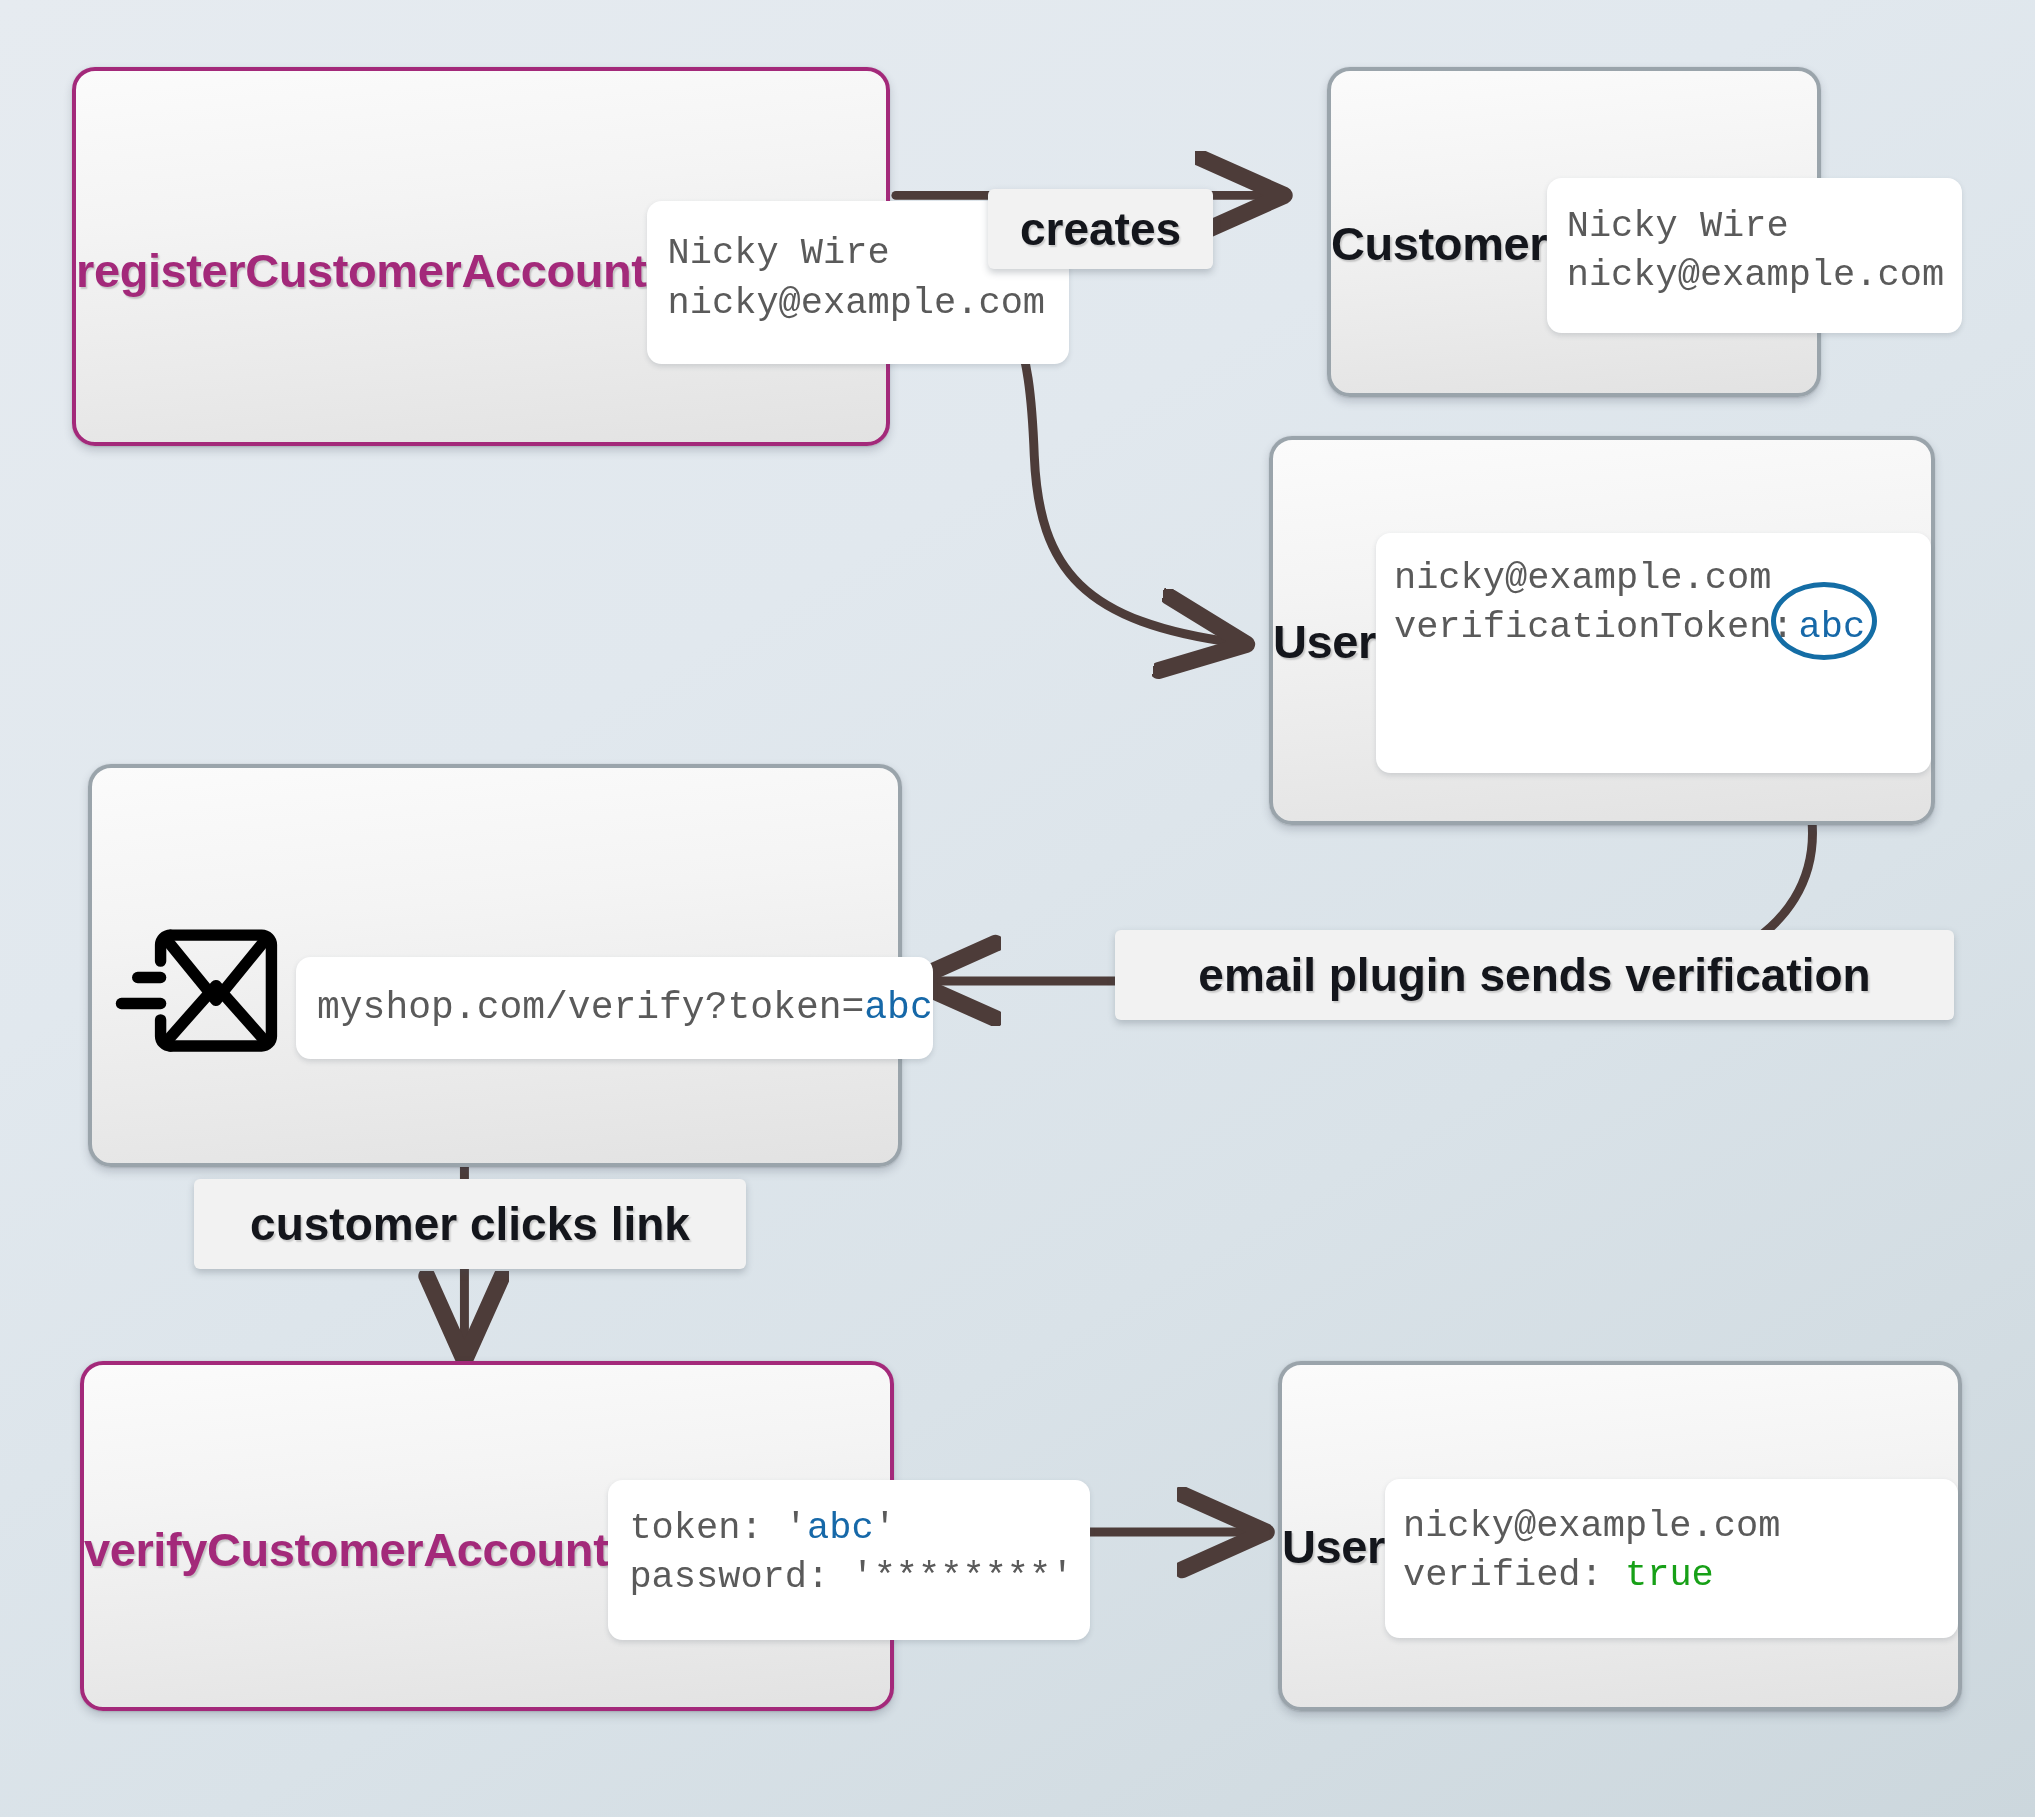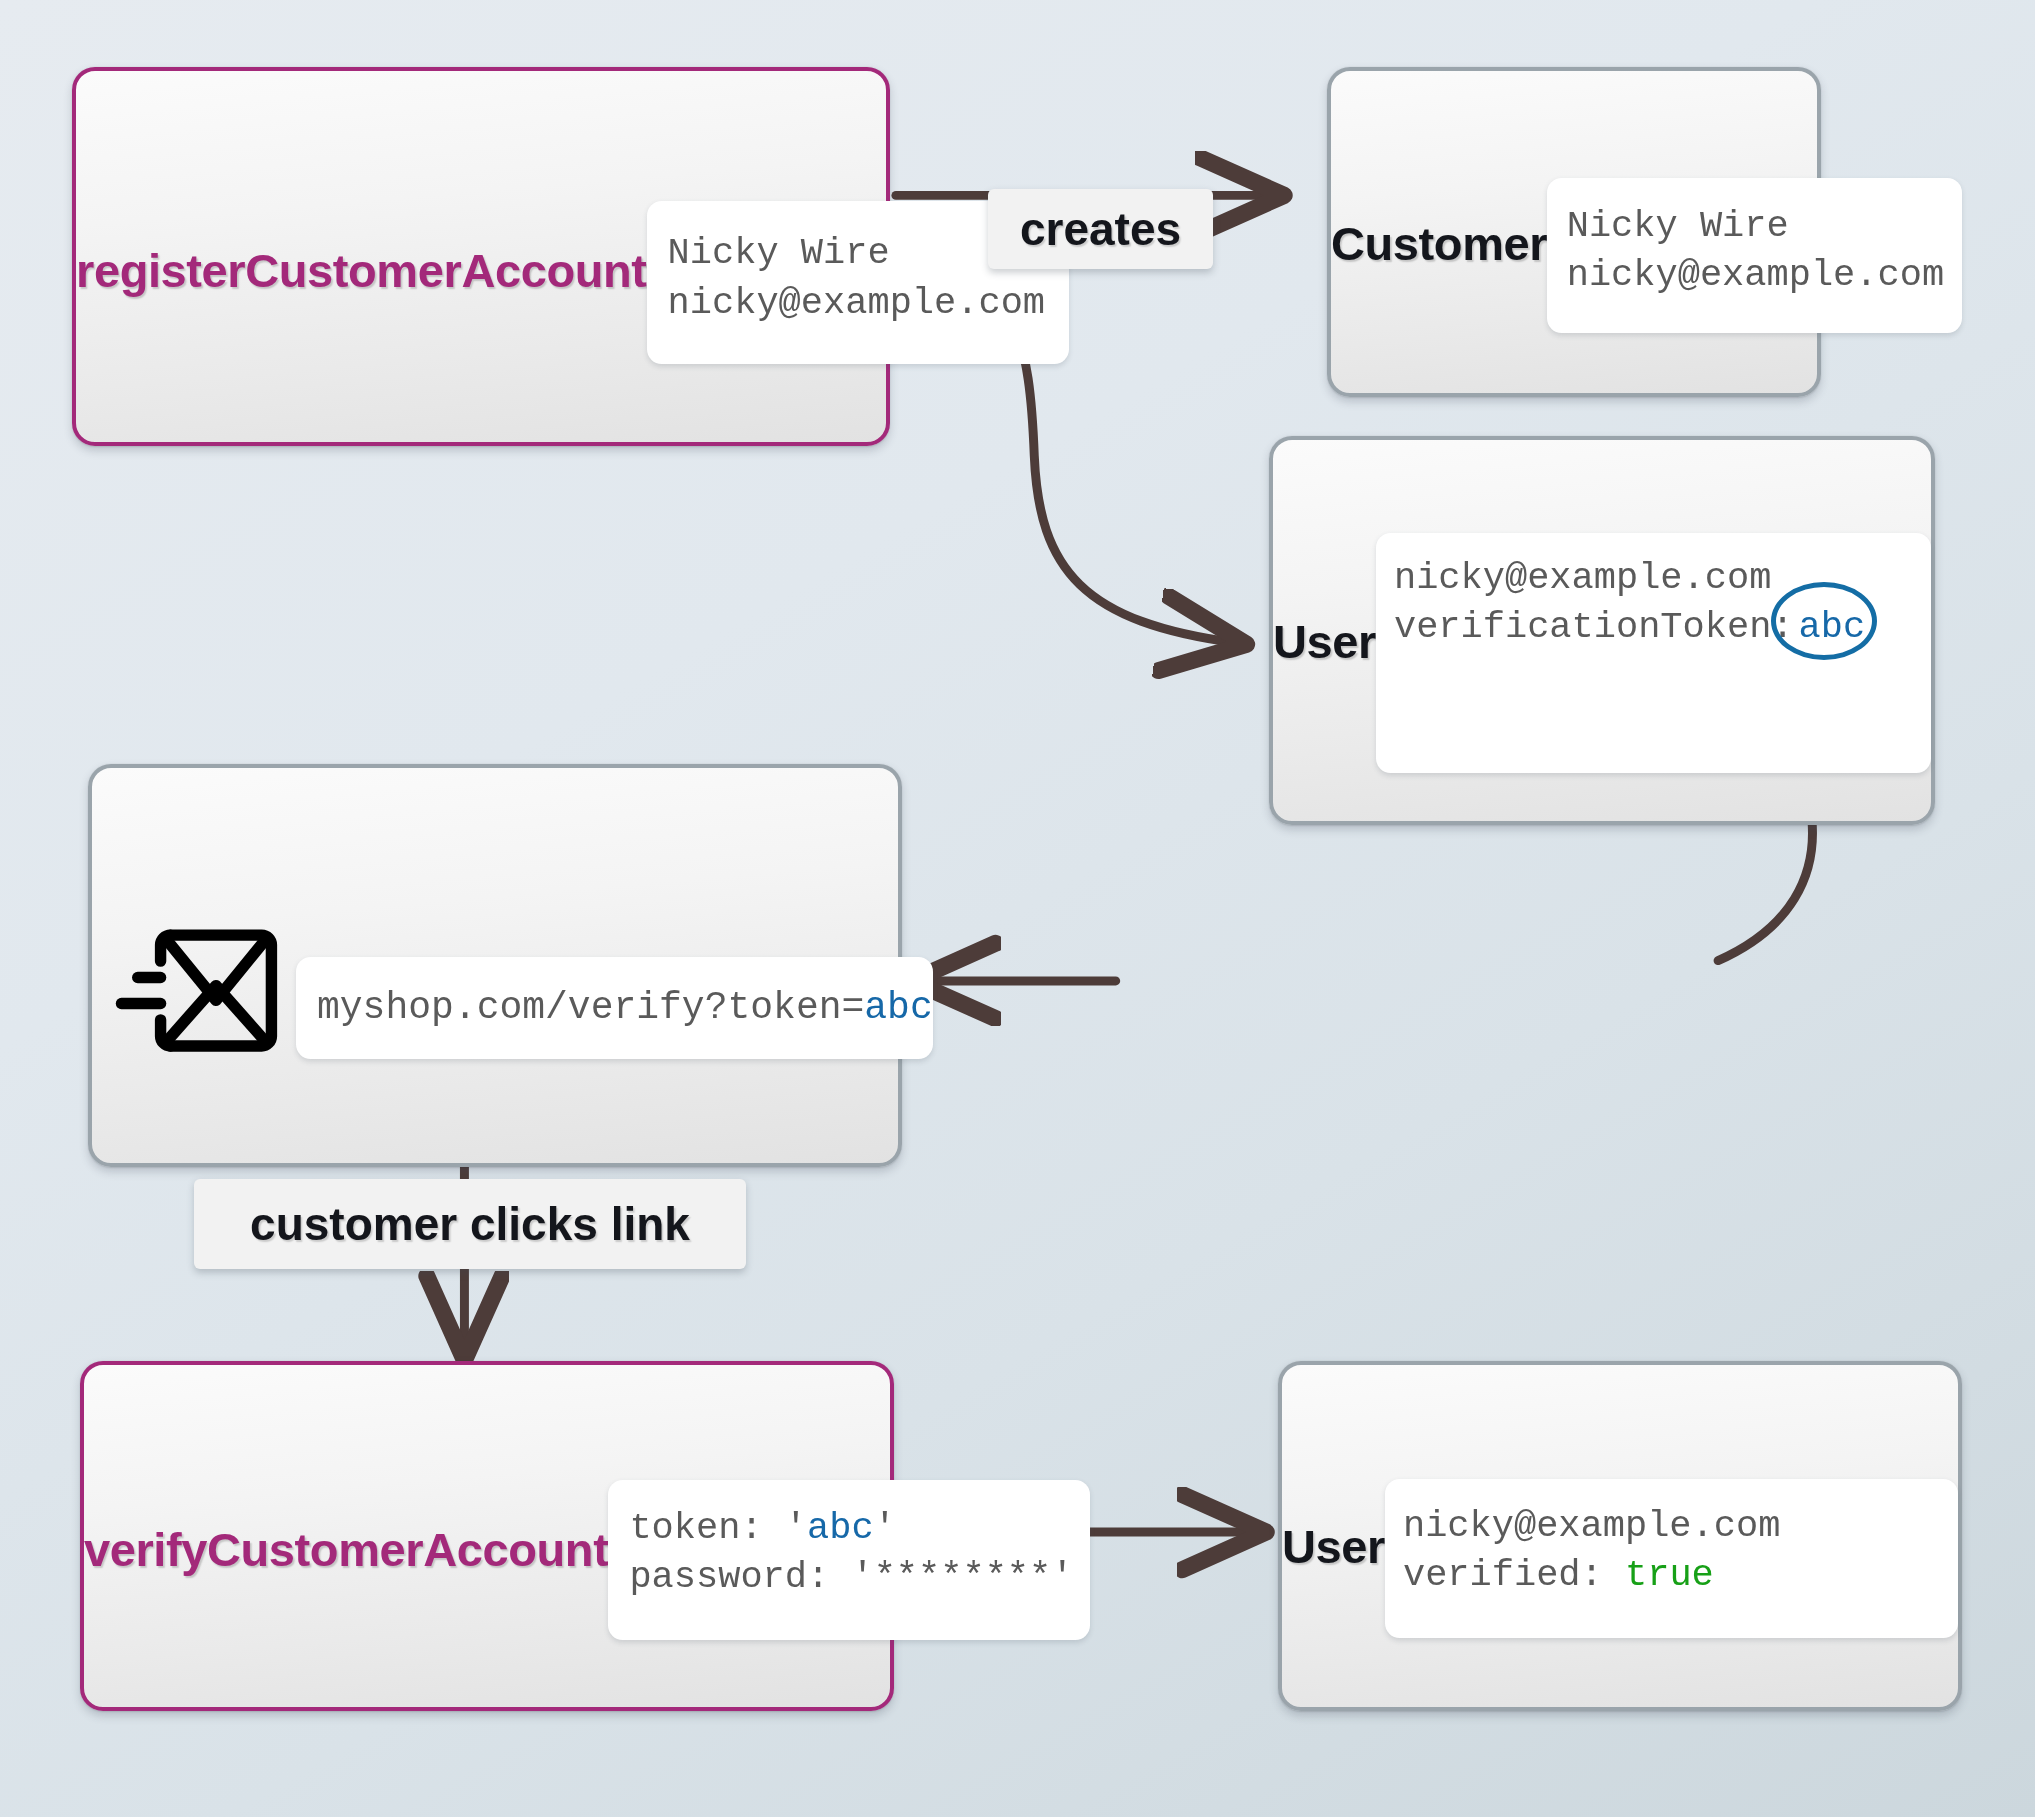--- a/index.html
+++ b/index.html
@@ -163,17 +163,18 @@
   <div class="card gray" style="left:1278px; top:1361px; width:684px; height:350px; padding-top:21px;">
     <div class="card-title gray">User</div>
     <div class="panel" style="margin-top:23px; width:593px; height:159px; padding:23px 16.3px 0 18px;">
       <div>nicky@example.com</div>
       <div><span>verified: </span><span class="v-true">true</span></div>
     </div>
   </div>
 
   <div class="edge-label" style="left:988px; top:189px; width:225px; height:80px;">creates</div>
 
+  <div class="edge-label" style="left:1115px; top:930px; width:839px; height:90px;">email plugin sends verification</div>
 
   <div class="edge-label" style="left:194px; top:1179px; width:552px; height:90px;">customer clicks link</div>
 
 </div>
 
 
 </body></html>

